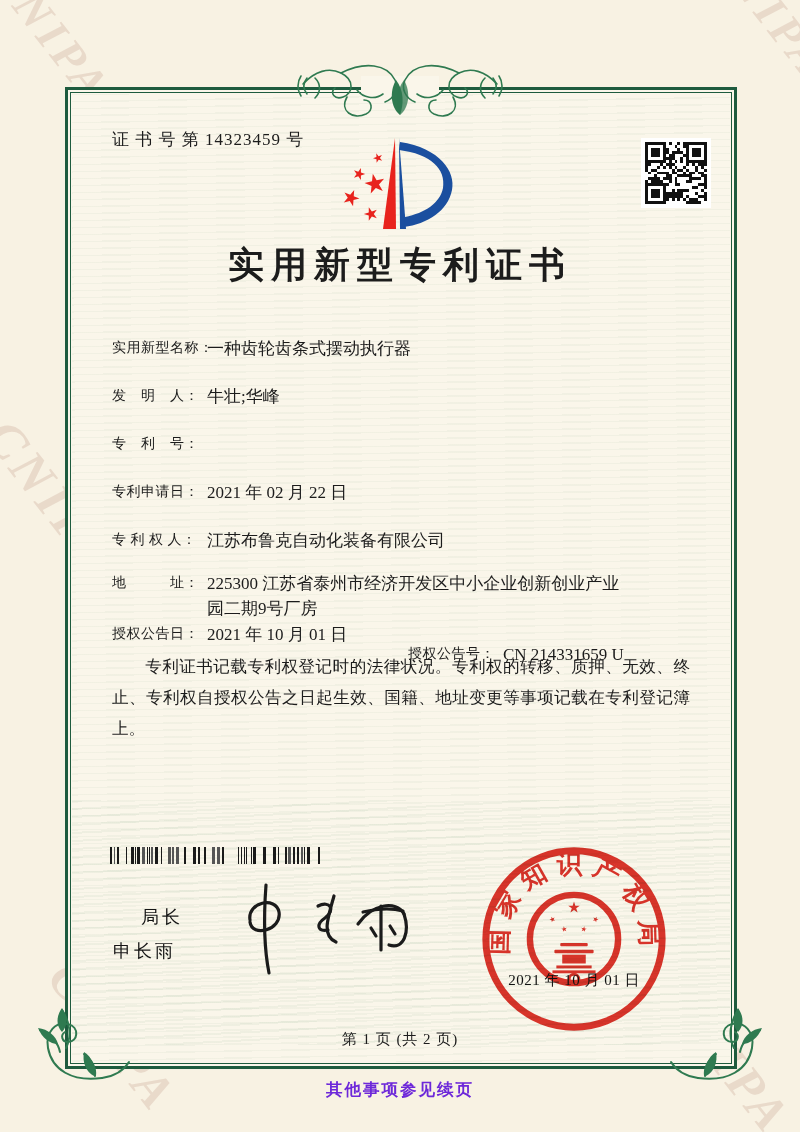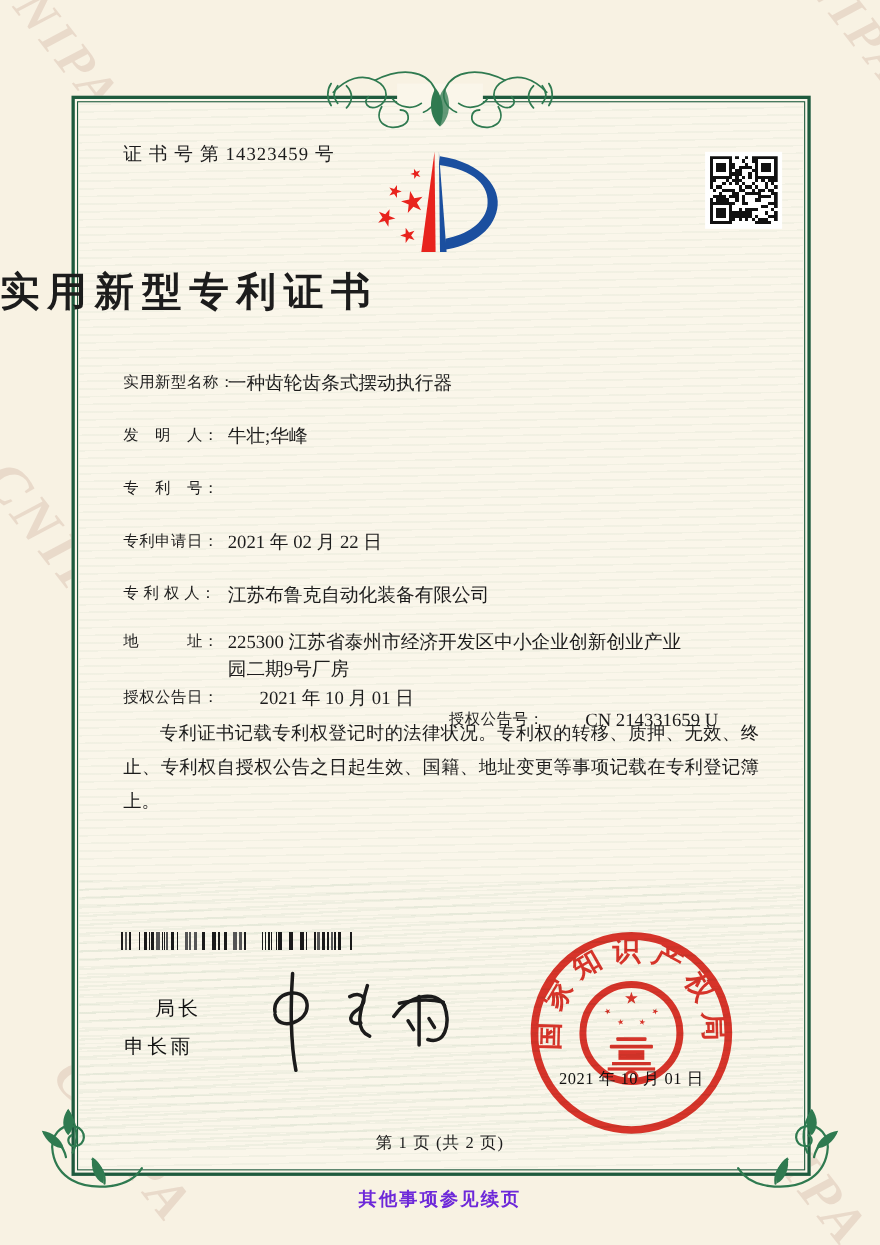--- a/index.html
+++ b/index.html
@@ -45,26 +45,26 @@
   .ornament-top{position:absolute;z-index:2;left:295px;top:54px;}
   .ornament-corner{position:absolute;z-index:2;}
   .oc-left{left:32px;top:1002px;}
   .oc-right{left:668px;top:1002px;transform:scaleX(-1);}
   
   .abs{position:absolute;z-index:3;}
   .cert-no{left:112px;top:128px;font-size:17px;letter-spacing:1px;}
   .logo{left:338px;top:132px;}
   .qr{left:641px;top:138px;width:70px;height:70px;background:#fff;padding:4px;box-sizing:border-box;}
   .qr svg{display:block;width:62px;height:62px;}
-  .title{left:0;right:0;top:241px;font-size:36px;font-weight:700;letter-spacing:7px;}
+  .title{left:0;right:0;top:241px;text-align:center;font-size:36px;font-weight:700;letter-spacing:7px;}
   .frow{left:112px;width:585px;display:grid;grid-template-columns:95px auto;}
   .fr0{top:336px}.fr1{top:384px}.fr2{top:432px}.fr3{top:480px}.fr4{top:528px}.fr5{top:571px}
   .flabel{font-size:14px;padding-top:3px;white-space:pre;letter-spacing:.5px;}
   .fvalue{font-size:17px;line-height:25px;white-space:pre-line;}
-  .grant{top:622px;display:grid;grid-template-columns:95px auto;gap:29px;}
+  .grant{top:622px;display:grid;grid-template-columns:95px auto;}
   .grant-left{left:112px;width:300px;}
   .grant-right{left:408px;width:280px;margin-top:20px;}
   .paras{left:112px;top:651px;width:578px;font-size:16.6px;line-height:31px;text-align:justify;}
   .paras p{margin:0;text-indent:2em;}
   .barcode{left:110px;top:847px;}
   .sig-label{font-family:"Liberation Sans","DejaVu Sans",sans-serif;font-size:18px;letter-spacing:3px;color:#141414;}
   .sig-title{left:113px;top:905px;margin-left:28px;}
   .sig-name{left:113px;top:939px;}
   .handwriting{left:224px;top:880px;z-index:4;}
   .seal{left:476px;top:841px;z-index:4;mix-blend-mode:multiply;}

